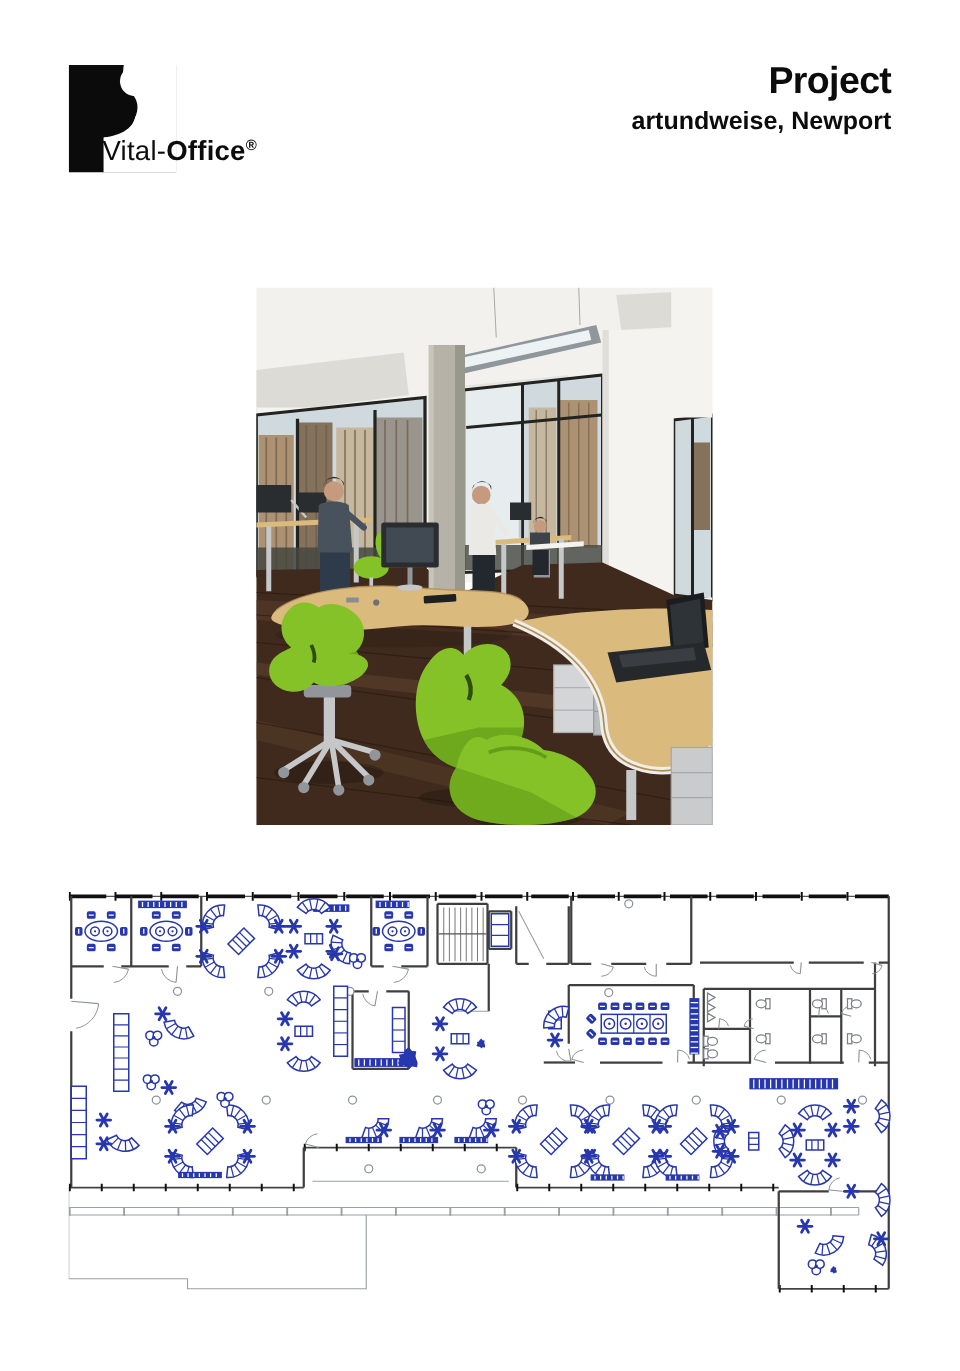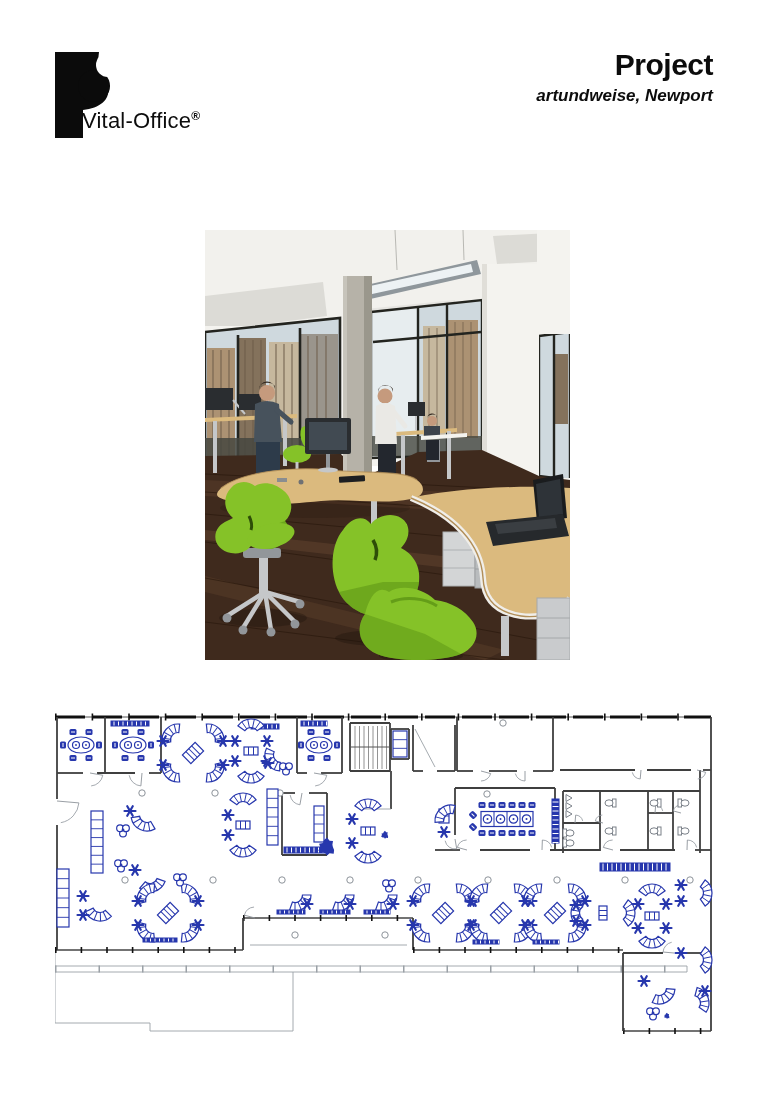--- a/index.html
+++ b/index.html
@@ -4,25 +4,25 @@
 <style>
   html,body{margin:0;padding:0;background:#888;}
   .page{position:relative;width:768px;height:1097px;background:#ffffff;overflow:hidden;
         font-family:"Liberation Sans",sans-serif;margin:0 auto;}
   
   .logo-wrap{position:absolute;left:55px;top:52px;width:260px;height:90px;}
   .logo-square{position:absolute;left:0;top:0;}
   .brand-text{position:absolute;left:27px;top:56px;font-size:22px;color:#0c0c0c;
               white-space:nowrap;letter-spacing:0.2px;}
   .brand-text .pre{font-weight:400;text-align:right;}
-  .brand-text .suf{font-weight:400;}
+  .brand-text .suf{font-weight:700;}
   .brand-text .reg{font-size:12px;vertical-align:super;font-weight:700;}
   .title-block{position:absolute;right:55px;top:48px;text-align:right;color:#0c0c0c;}
   .page-title{font-size:30px;font-weight:700;letter-spacing:-0.5px;line-height:1.1;}
-  .page-subtitle{font-size:17px;font-weight:700;margin-top:5px;font-style:italic;}
+  .page-subtitle{font-size:20px;font-weight:700;margin-top:5px;}
   
   .photo{position:absolute;left:205px;top:230px;width:365px;height:430px;}
   .photo svg{display:block;}
   .f-ceiling{fill:var(--ph-ceiling);} .f-panel{fill:var(--ph-panel);} .f-panel2{fill:var(--ph-panel2);}
   .f-lightframe{fill:var(--ph-light_frame);} .f-lightlit{fill:var(--ph-light_lit);}
   .f-wall{fill:var(--ph-wall);} .f-wallshade{fill:var(--ph-wall_shade);}
   .f-glass{fill:var(--ph-glass);} .f-glasslit{fill:var(--ph-glass_lit);} .s-frame{stroke:var(--ph-frame);}
   .f-bldg1{fill:var(--ph-bldg1);} .f-bldg2{fill:var(--ph-bldg2);} .f-bldg3{fill:var(--ph-bldg3);}
   .f-column{fill:var(--ph-column);} .f-columnshade{fill:var(--ph-column_shade);}
   .f-floor{fill:var(--ph-floor);} .f-floormid{fill:var(--ph-floor_mid);} .f-floorlight{fill:var(--ph-floor_light);}

